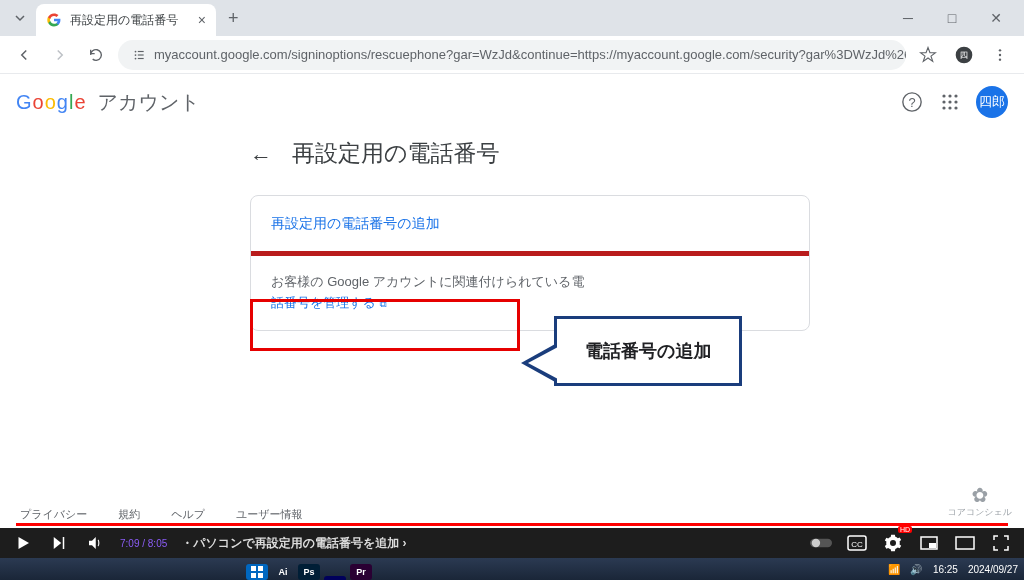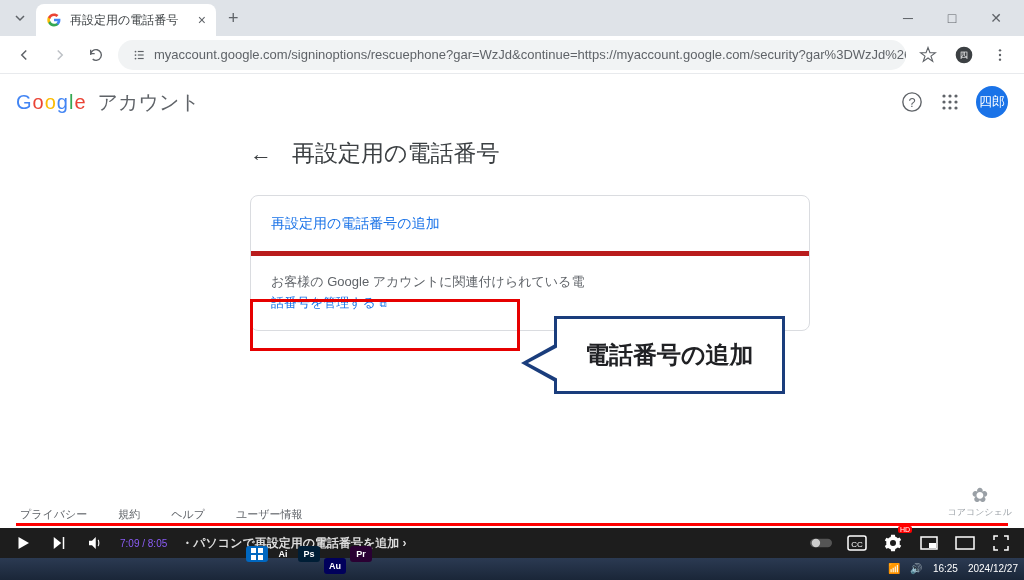--- a/index.html
+++ b/index.html
@@ -42,21 +42,21 @@
 .card { border: 1px solid #dadce0; border-radius: 8px; margin-top: 16px; max-width: 560px; }
 .card-action { padding: 18px 20px; border-bottom: 5px solid #b91c1c; }
 .card-action .action-link { color: #1a73e8; font-size: 14px; }
 .card-info { padding: 16px 20px; font-size: 13px; color: #5f6368; line-height:1.6; }
 .manage-link { color: #1a73e8; }
 .ext-icon { font-size: 10px; }
 
 
 .annot-red { position: absolute; border: 3px solid #e60000; pointer-events:none; }
 
-.callout { position: absolute; background: #fff; border: 3px solid #1a3d7c; padding: 20px 28px; font-size: 24px; font-weight: 600; color: #202124; }
+.callout { position: absolute; background: #fff; border: 3px solid #1a3d7c; padding: 20px 28px; font-size: 18px; font-weight: 600; color: #202124; }
 .callout-tail { position: absolute; width: 0; height: 0; }
 .callout-tail::before { content:''; position:absolute; border-top: 20px solid transparent; border-bottom: 20px solid transparent; border-right: 36px solid #1a3d7c; left:-36px; top:-4px; }
 .callout-tail::after { content:''; position:absolute; border-top: 16px solid transparent; border-bottom: 16px solid transparent; border-right: 30px solid #fff; left:-29px; top:0px; }
 
 
 .footer { position: absolute; bottom: 58px; left: 20px; display: flex; gap: 31px; font-size: 11px; color: #5f6368; }
 
 
 .red-line { position: absolute; left: 16px; right: 16px; bottom: 54px; height: 3px; background: #ff0000; }
 
@@ -67,21 +67,21 @@
 
 .video-controls { position: absolute; bottom: 22px; left: 0; right: 0; height: 30px; background: rgba(10,10,10,0.92); display: flex; align-items: center; padding: 0 12px; gap: 14px; color: #fff; font-size: 12px; }
 .vc-btn { width: 22px; height: 22px; display:flex; align-items:center; justify-content:center; }
 .vc-time { font-size: 10px; color: #8b5cf6; }
 .vc-title { font-size: 12px; color: #ddd; font-weight: bold; }
 .vc-right { margin-left: auto; display:flex; align-items:center; gap: 14px; }
 .hd-badge { position:relative; }
 .hd-badge::after { content:'HD'; position:absolute; top:-6px; right:-8px; background:#f00; color:#fff; font-size:7px; padding:0 2px; border-radius:2px; }
 
 
-.taskbar { position: absolute; bottom: 0; left: 0; right: 0; height: 22px; background: linear-gradient(#2b3a52,#1a2638); display:flex; align-items:flex-end; padding: 6px 6px; gap: 6px; }
+.taskbar { position: absolute; bottom: 0; left: 0; right: 0; height: 22px; background: linear-gradient(#2b3a52,#1a2638); display:flex; align-items:flex-start; padding: 6px 6px; gap: 6px; }
 .tb-app { width: 22px; height: 16px; border-radius: 3px; display:flex; align-items:center; justify-content:center; font-size:9px; font-weight:bold; color:#fff; }
 .tb-right { margin-left:auto; display:flex; align-items:center; gap:10px; color:#fff; font-size:10px; }
 
 svg { display:block; }
 </style>
 </head>
 <body>
 
 <div class="browser-chrome">
   <div class="tab-bar">
@@ -312,15 +312,15 @@
         <span>Au</span>
       </div>
     <div class="tb-app" style="background:#2a0033;">
         <span>Pr</span>
       </div>
   </div>
   <div class="tb-right">
     <span>📶</span>
     <span>🔊</span>
     <span>16:25</span>
-    <span>2024/12/27</span>
+    <span>2024/09/27</span>
   </div>
 </div>
 
 </body></html>

